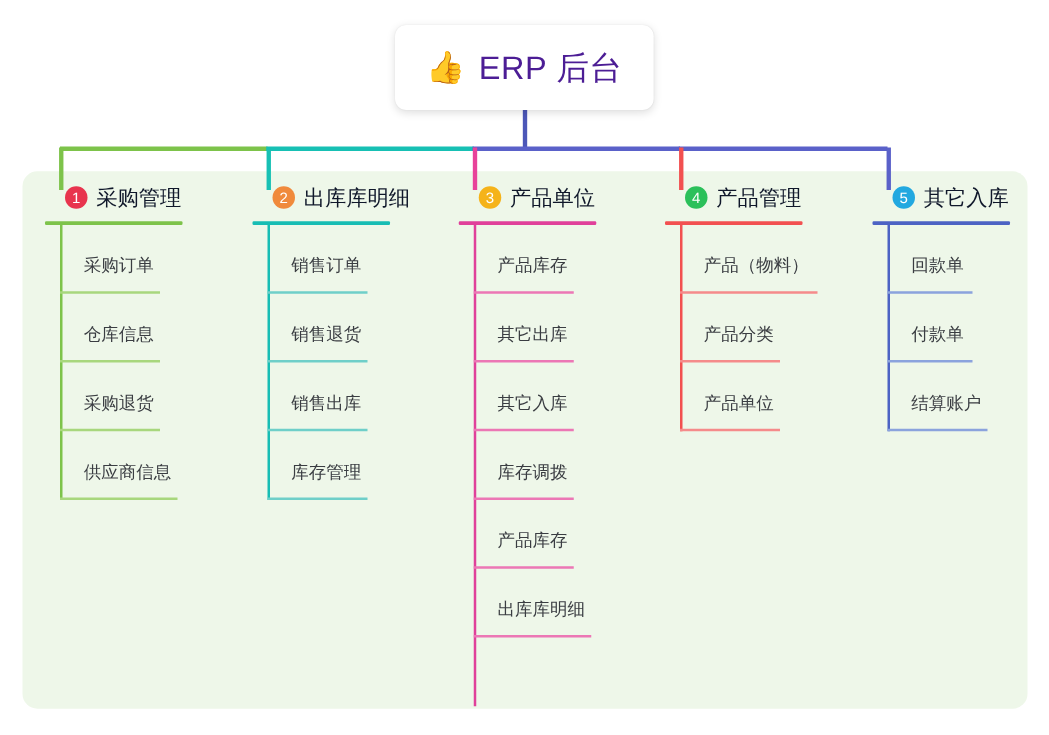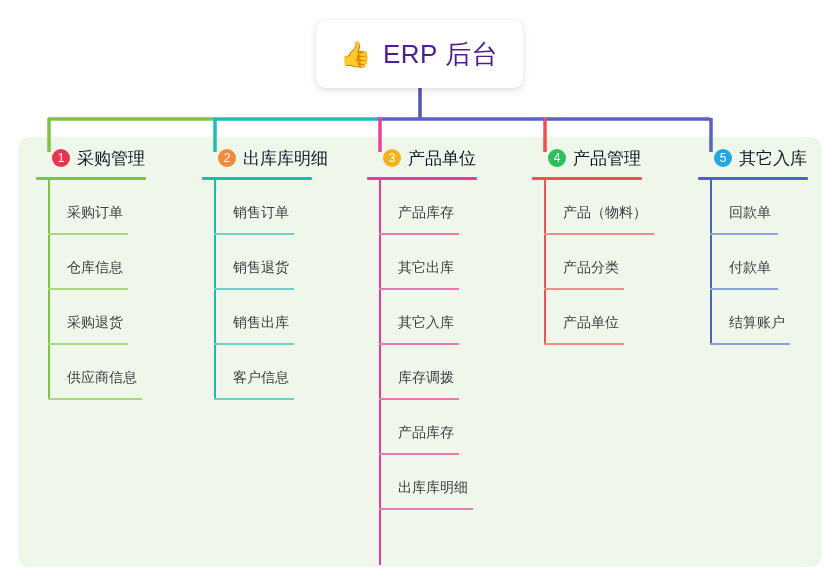--- a/index.html
+++ b/index.html
@@ -201,21 +201,21 @@
           </div>
           <div class="item">
             <span class="item-label">销售退货</span>
             <div class="item-rule" style="width: 80px; background: rgb(111, 207, 201);"></div>
           </div>
           <div class="item">
             <span class="item-label">销售出库</span>
             <div class="item-rule" style="width: 80px; background: rgb(111, 207, 201);"></div>
           </div>
           <div class="item">
-            <span class="item-label">客户信息</span>
+            <span class="item-label">库存管理</span>
             <div class="item-rule" style="width: 80px; background: rgb(111, 207, 201);"></div>
           </div>
         </div>
       </div>
       <div class="column" style="left: 367px;">
         <div class="col-head">
           <span class="badge" style="background: rgb(245, 179, 26);">3</span>
           <span class="col-title">产品单位</span>
         </div>
         <div class="head-rule" style="width: 110px; background: rgb(224, 64, 154);"></div>

